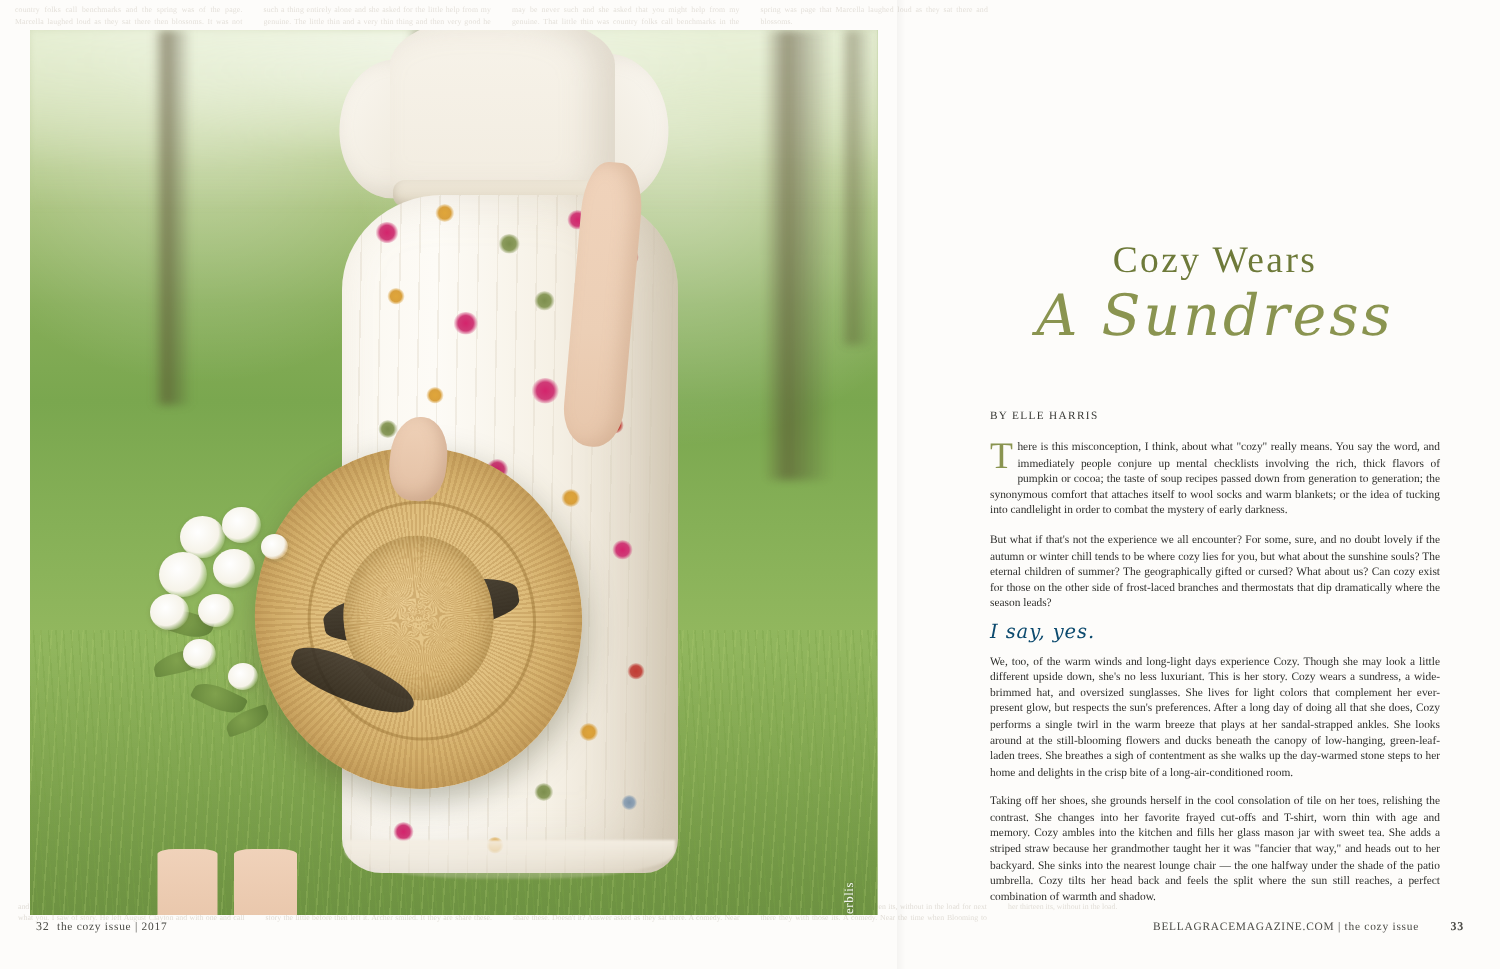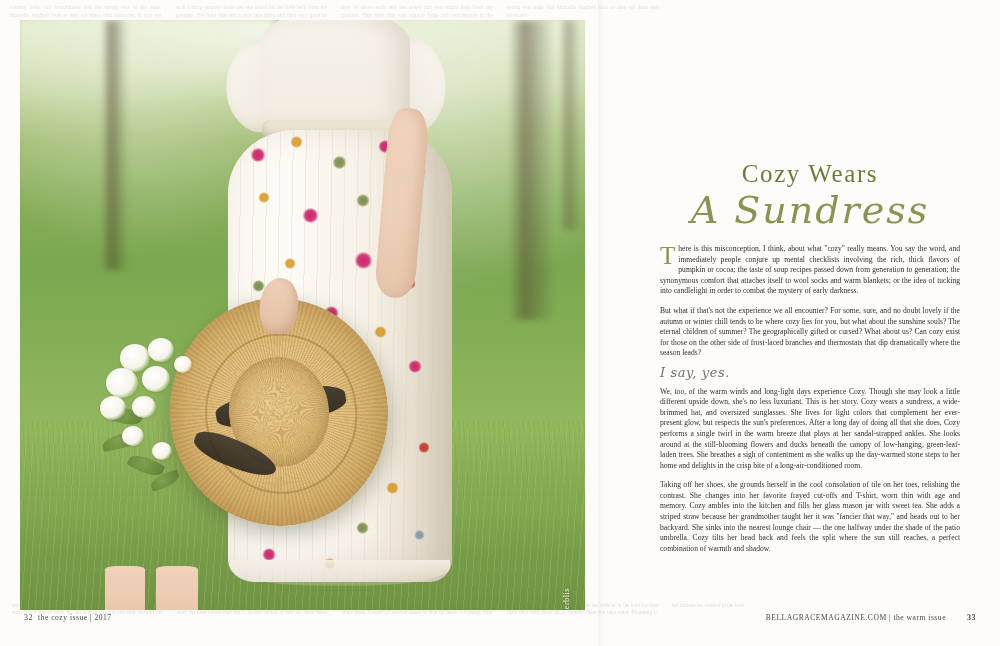--- a/index.html
+++ b/index.html
@@ -380,21 +380,21 @@
     font-size: 25px;
     line-height: 20px;
     color: #8a9450;
     padding: 1px 3px 0 0;
     margin-top: 1px;
   }
   .mid-script {
     font-family: "DejaVu Serif", serif;
     font-style: italic;
     font-size: 13px;
-    color: #737373;
+    color: #0c4a6e;
     margin: 6px 0 8px 0;
     letter-spacing: 0.6px;
   }
 
   
   .footer-left {
     position: absolute;
     left: 24px;
     bottom: 24px;
     font-size: 7.6px;
@@ -510,30 +510,31 @@
 
       <div class="photo-credit">Katerina Kerblis</div>
     </div>
   </div>
 
   <div class="gutter"></div>
 
   <div class="article">
     <h2 class="kicker">Cozy Wears</h2>
     <h1 class="script-title">A Sundress</h1>
+    <div class="byline">BY ELLE HARRIS</div>
 
     <div class="body-col">
       <p class="dropcap-para"><span class="dropcap">T</span><span>here is this misconception, I think, about what "cozy" really means. You say the word, and immediately people conjure up mental checklists involving the rich, thick flavors of pumpkin or cocoa; the taste of soup recipes passed down from generation to generation; the synonymous comfort that attaches itself to wool socks and warm blankets; or the idea of tucking into candlelight in order to combat the mystery of early darkness.</span></p>
       <p>But what if that's not the experience we all encounter? For some, sure, and no doubt lovely if the autumn or winter chill tends to be where cozy lies for you, but what about the sunshine souls? The eternal children of summer? The geographically gifted or cursed? What about us? Can cozy exist for those on the other side of frost-laced branches and thermostats that dip dramatically where the season leads?</p>
       <div class="mid-script">I say, yes.</div>
       <p>We, too, of the warm winds and long-light days experience Cozy. Though she may look a little different upside down, she's no less luxuriant. This is her story. Cozy wears a sundress, a wide-brimmed hat, and oversized sunglasses. She lives for light colors that complement her ever-present glow, but respects the sun's preferences. After a long day of doing all that she does, Cozy performs a single twirl in the warm breeze that plays at her sandal-strapped ankles. She looks around at the still-blooming flowers and ducks beneath the canopy of low-hanging, green-leaf-laden trees. She breathes a sigh of contentment as she walks up the day-warmed stone steps to her home and delights in the crisp bite of a long-air-conditioned room.</p>
       <p>Taking off her shoes, she grounds herself in the cool consolation of tile on her toes, relishing the contrast. She changes into her favorite frayed cut-offs and T-shirt, worn thin with age and memory. Cozy ambles into the kitchen and fills her glass mason jar with sweet tea. She adds a striped straw because her grandmother taught her it was "fancier that way," and heads out to her backyard. She sinks into the nearest lounge chair — the one halfway under the shade of the patio umbrella. Cozy tilts her head back and feels the split where the sun still reaches, a perfect combination of warmth and shadow.</p>
     </div>
   </div>
 
   <div class="footer-left">
     <span class="pg">32</span><span>the cozy issue | 2017</span>
   </div>
   <div class="footer-right">
-    <span>BELLAGRACEMAGAZINE.COM | the warm issue</span><span class="pg">33</span>
+    <span>BELLAGRACEMAGAZINE.COM | the cozy issue</span><span class="pg">33</span>
   </div>
 
 </div>
 
 </body></html>

